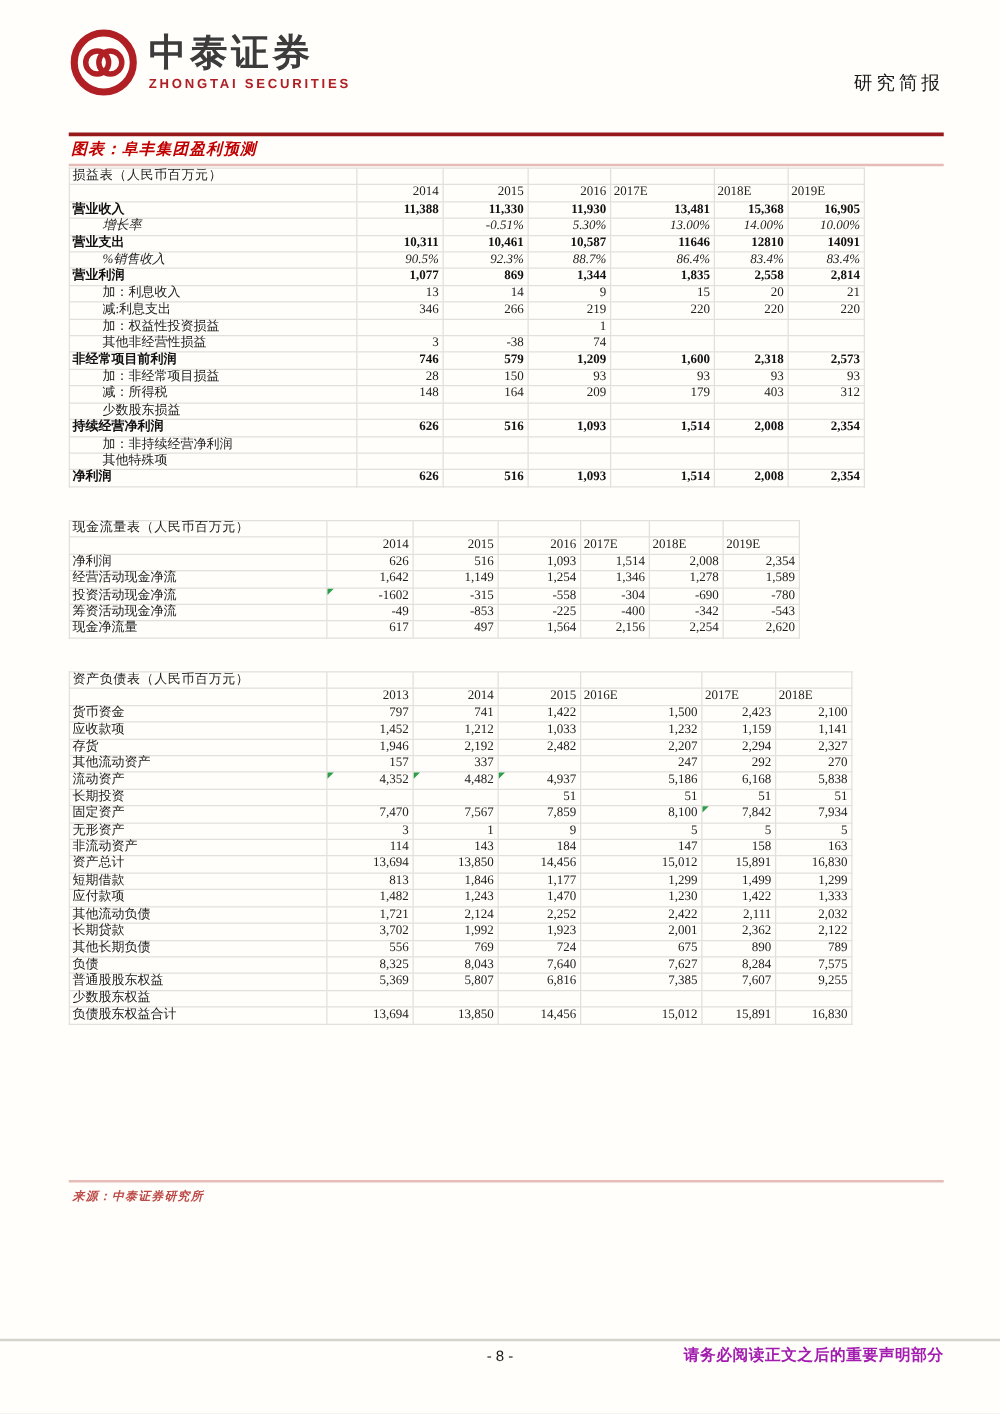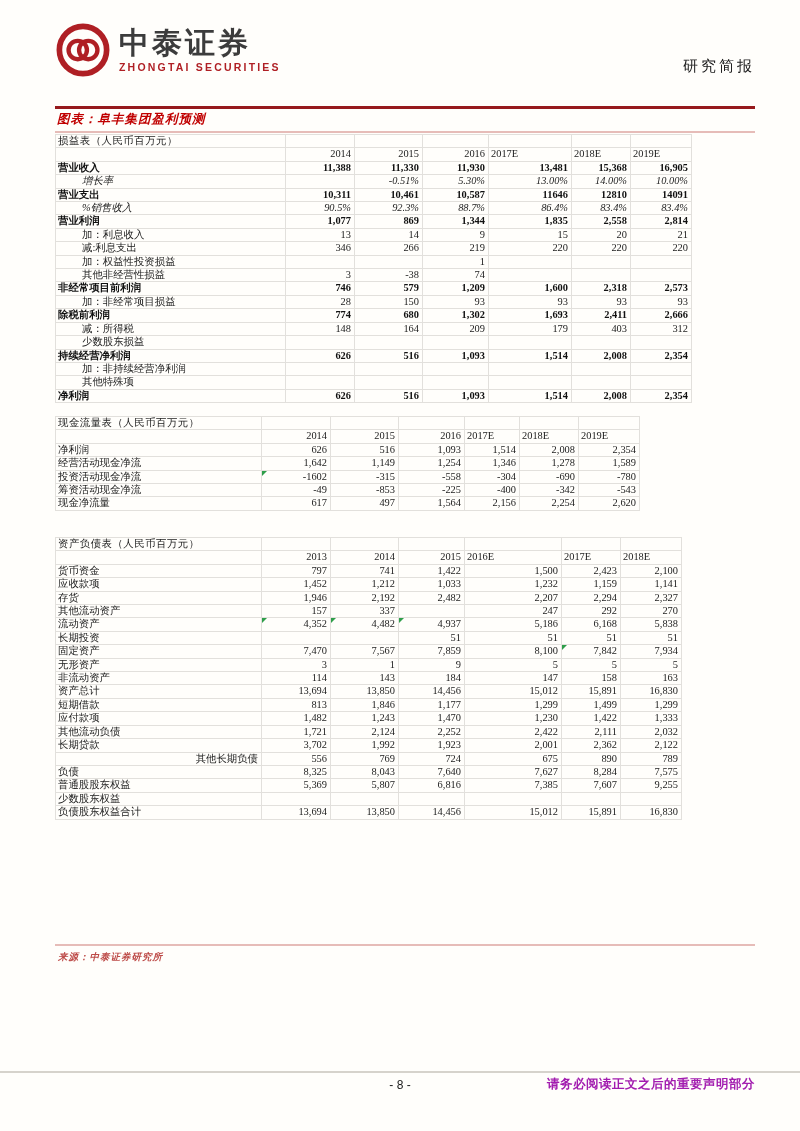--- a/index.html
+++ b/index.html
@@ -176,29 +176,20 @@
           <tr>
             <td class="ind" style="width: 200px;">加：非经常项目损益</td>
             <td class="num" style="width: 63px;">28</td>
             <td class="num" style="width: 62px;">150</td>
             <td class="num" style="width: 60px;">93</td>
             <td class="num" style="width: 49px;">93</td>
             <td class="num" style="width: 53px;">93</td>
             <td class="num" style="width: 55px;">93</td>
           </tr>
           <tr>
-            <td class="b " style="width: 200px;">除税前利润</td>
-            <td class="num b" style="width: 63px;">774</td>
-            <td class="num b" style="width: 62px;">680</td>
-            <td class="num b" style="width: 60px;">1,302</td>
-            <td class="num b" style="width: 49px;">1,693</td>
-            <td class="num b" style="width: 53px;">2,411</td>
-            <td class="num b" style="width: 55px;">2,666</td>
-          </tr>
-          <tr>
             <td class="ind" style="width: 200px;">减：所得税</td>
             <td class="num" style="width: 63px;">148</td>
             <td class="num" style="width: 62px;">164</td>
             <td class="num" style="width: 60px;">209</td>
             <td class="num" style="width: 49px;">179</td>
             <td class="num" style="width: 53px;">403</td>
             <td class="num" style="width: 55px;">312</td>
           </tr>
           <tr>
             <td class="ind" style="width: 200px;">少数股东损益</td>
@@ -458,21 +449,21 @@
           <tr>
             <td style="width: 200px;">长期贷款</td>
             <td class="num" style="width: 63px;">3,702</td>
             <td class="num" style="width: 62px;">1,992</td>
             <td class="num" style="width: 60px;">1,923</td>
             <td class="num" style="width: 49px;">2,001</td>
             <td class="num" style="width: 53px;">2,362</td>
             <td class="num" style="width: 55px;">2,122</td>
           </tr>
           <tr>
-            <td style="width: 200px; text-align: right;">其他长期负债</td>
+            <td style="width: 200px;">其他长期负债</td>
             <td class="num" style="width: 63px;">556</td>
             <td class="num" style="width: 62px;">769</td>
             <td class="num" style="width: 60px;">724</td>
             <td class="num" style="width: 49px;">675</td>
             <td class="num" style="width: 53px;">890</td>
             <td class="num" style="width: 55px;">789</td>
           </tr>
           <tr>
             <td style="width: 200px;">负债</td>
             <td class="num" style="width: 63px;">8,325</td>

